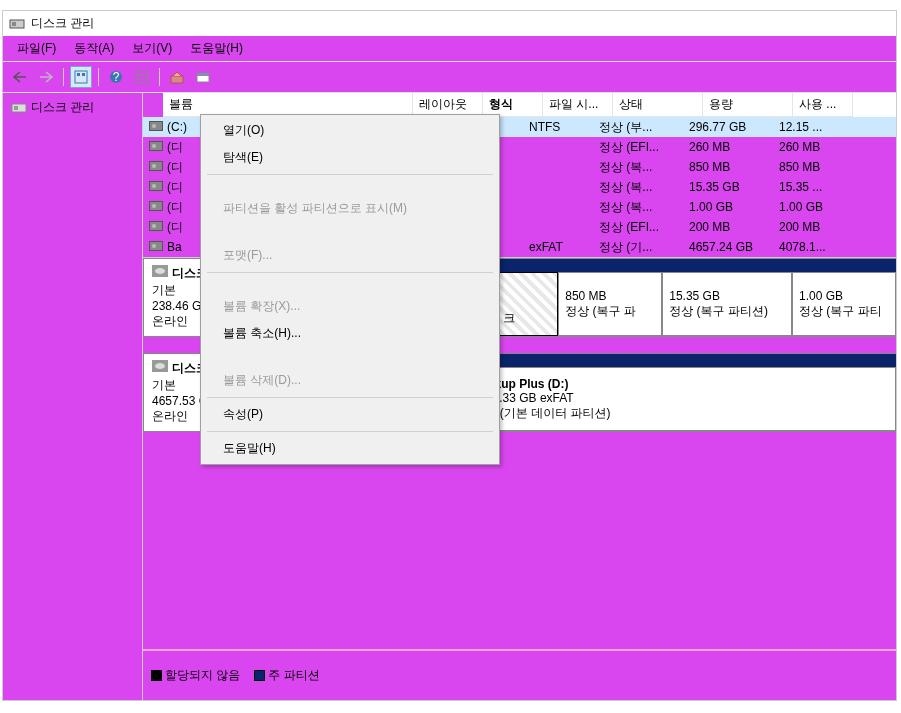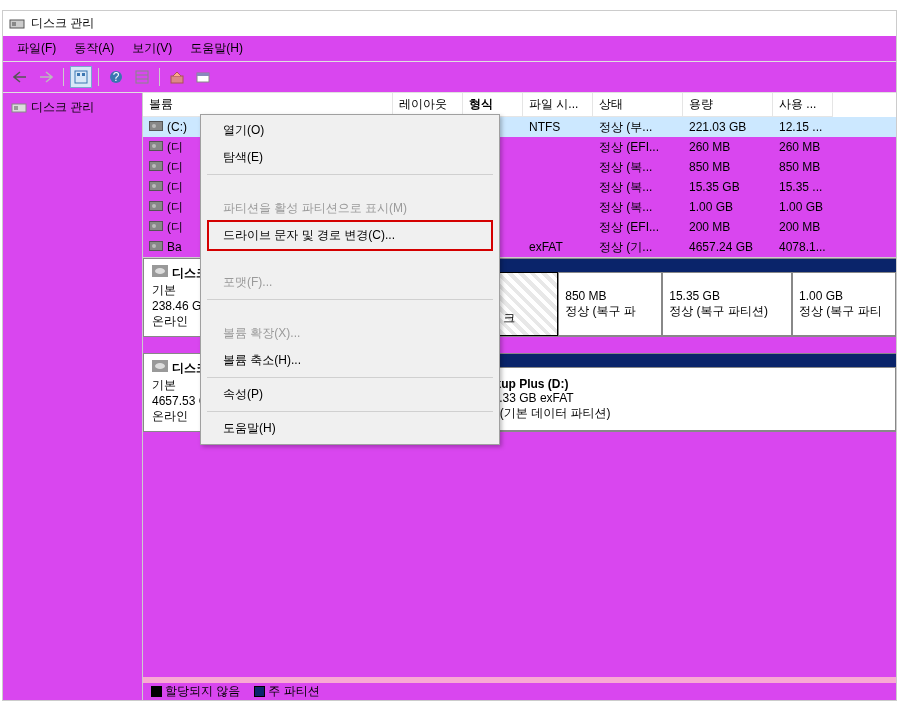--- a/index.html
+++ b/index.html
@@ -14,21 +14,21 @@
 .tb-btn { width: 22px; height: 22px; display: flex; align-items: center; justify-content: center; border: 1px solid transparent; }
 .tb-btn.active { border: 1px solid #7aa7d0; background: #d7e8f8; }
 .tb-sep { width: 1px; height: 18px; background: #ccc; margin: 0 2px; }
 
 .main { flex: 1; display: flex; min-height: 0; }
 .left-pane { width: 140px; border-right: 1px solid #ccc; padding: 4px; }
 .left-item { display: flex; align-items: center; gap: 4px; padding: 2px 4px; }
 
 .right-pane { flex: 1; display: flex; flex-direction: column; min-width: 0; }
 .volume-list { border-bottom: 1px solid #ccc; }
-.cols { display: flex; background: #fff; }
+.cols { display: flex; background: #fff; margin-left: 20px; }
 .col-h { border-right: 1px solid #e5e5e5; border-bottom: 1px solid #e5e5e5; padding: 3px 6px; background: #fff; white-space: nowrap; overflow: hidden; }
 .col-vol { width: 250px; }
 .col-layout { width: 70px; }
 .col-type { width: 60px; font-weight: bold; }
 .col-fs { width: 70px; }
 .col-status { width: 90px; }
 .col-cap { width: 90px; }
 .col-free { width: 60px; }
 
 .rows { position: relative; }
@@ -52,21 +52,21 @@
 .disk-info .di::after { content:''; position:absolute; left:3px; top:3px; width:10px; height:6px; background:#ddd; border-radius:50%; }
 .parts { flex: 1; display: flex; flex-direction: column; }
 .part-bar { height: 14px; background: #0a246a; border-top: 1px solid #888; }
 .part-boxes { flex: 1; display: flex; }
 .part { border: 1px solid #888; padding: 4px 6px; background: #fff; display: flex; flex-direction: column; justify-content: center; min-width: 0; }
 .part.sel-part { background-image: repeating-linear-gradient(45deg, #e8e8e8 0 4px, #fff 4px 8px); border: 1px solid #000; }
 .part .pn { font-weight: bold; }
 .part-small { font-size: 12px; white-space: nowrap; overflow: hidden; }
 .disk-spacer { height: 16px; }
 
-.legend { border-top: 6px solid #f9a8d4; padding: 0 8px; display: flex; gap: 14px; align-items: center; }
+.legend { border-top: 2px solid #f9a8d4; padding: 16px 8px; display: flex; gap: 14px; align-items: center; }
 .leg-sw { width: 11px; height: 11px; display: inline-block; border: 1px solid #000; margin-right: 3px; vertical-align: middle; }
 .leg-black { background: #000; }
 .leg-blue { background: #0a246a; }
 
 svg { display: block; }
 </style>
 </head>
 <body>
 
 <div class="window">
@@ -162,21 +162,21 @@
           <div class="col-h col-cap">용량</div>
           <div class="col-h col-free">사용 ...</div>
         </div>
         <div class="rows" id="vol-rows">
             <div class="row sel">
               <div class="col-vol"><span class="vol-icon"></span>(C:)</div>
               <div class="col-layout">단순</div>
               <div class="col-type">기본</div>
               <div class="col-fs">NTFS</div>
               <div class="col-status">정상 (부...</div>
-              <div class="col-cap">221.03 GB</div>
+              <div class="col-cap">296.77 GB</div>
               <div class="col-free">12.15 ...</div>
             </div>
             <div class="row">
               <div class="col-vol"><span class="vol-icon"></span>(디</div>
               <div class="col-layout"></div>
               <div class="col-type">기본</div>
               <div class="col-fs"></div>
               <div class="col-status">정상 (EFI...</div>
               <div class="col-cap">260 MB</div>
               <div class="col-free">260 MB</div>
@@ -296,22 +296,22 @@
 
     </div>
   </div>
 </div>
 
 <div class="context-menu" id="ctx">
     <div class="cm-item">열기(O)</div>
     <div class="cm-item">탐색(E)</div>
     <div class="cm-sep"></div>
     <div class="cm-item disabled">파티션을 활성 파티션으로 표시(M)</div>
-    <div class="cm-item" style="position: relative;">드라이브 문자 및 경로 변경(C)...<div class="cm-highlight" style="inset: -2px 4px; position: absolute;"></div></div>
     <div class="cm-item disabled">포맷(F)...</div>
     <div class="cm-sep"></div>
     <div class="cm-item disabled">볼륨 확장(X)...</div>
     <div class="cm-item">볼륨 축소(H)...</div>
+    <div class="cm-item disabled">볼륨 삭제(D)...</div>
     <div class="cm-sep"></div>
     <div class="cm-item">속성(P)</div>
     <div class="cm-sep"></div>
     <div class="cm-item">도움말(H)</div>
   </div>
 
 </body></html>

